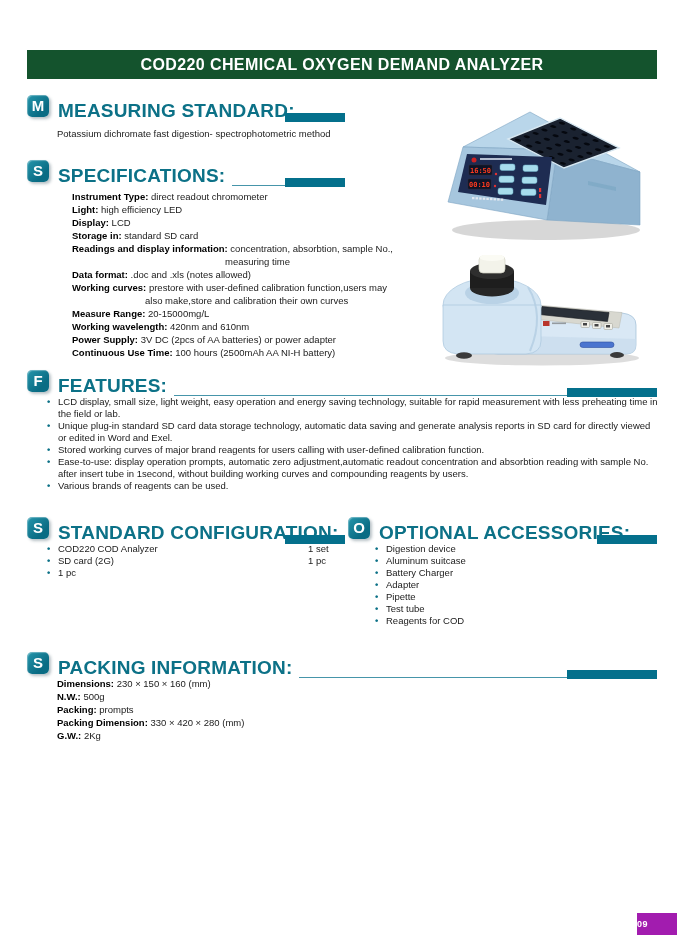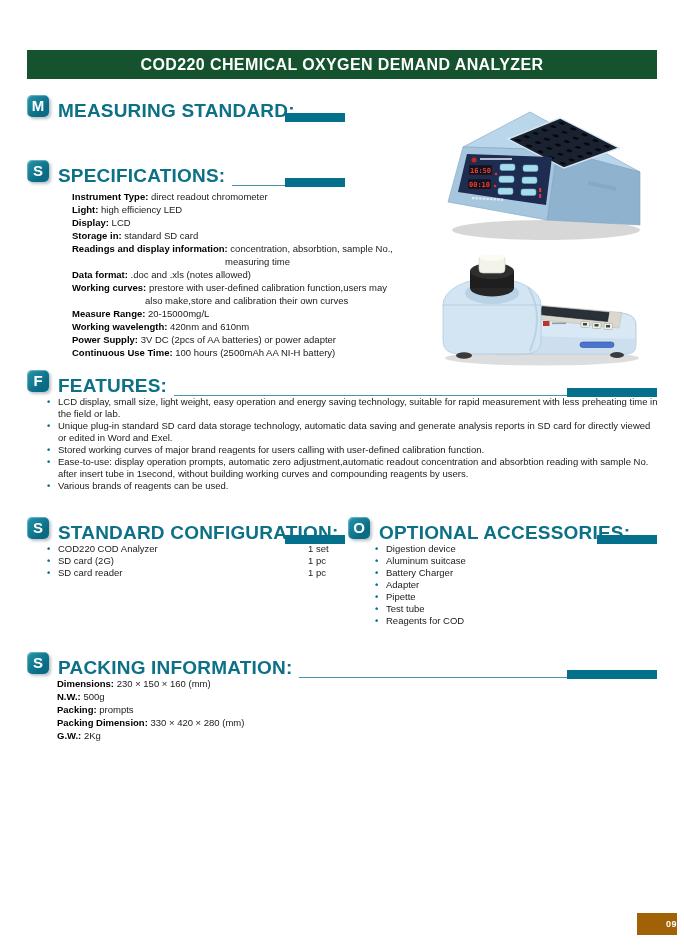--- a/index.html
+++ b/index.html
@@ -50,40 +50,41 @@
   .config-list li{display:flex;}
   .cfg-name{flex:1;}
   .cfg-qty{flex:0 0 38px;text-align:left;}
   .optional-list{left:375px;top:543px;width:250px;}
   
   .img1{position:absolute;left:438px;top:108px;width:222px;height:148px;}
   .img2{position:absolute;left:432px;top:255px;width:226px;height:115px;}
   
   .page-badge{
     position:absolute;left:637px;top:913px;width:40px;height:22px;
-    background:#a16207;color:#fff;font-size:9px;font-weight:bold;
-    display:flex;align-items:center;justify-content:flex-end;letter-spacing:.5px;
+    background:#a21caf;color:#fff;font-size:9px;font-weight:bold;
+    display:flex;align-items:center;justify-content:flex-start;letter-spacing:.5px;
   }
 </style>
 </head>
 <body>
 
 <div class="page">
 
   <div class="header-bar">
     <span>COD220 CHEMICAL OXYGEN DEMAND ANALYZER</span>
   </div>
 
   <div class="sec-head h-measuring">
     <span class="sec-icon">M</span>
     <span class="sec-title">MEASURING STANDARD:</span>
     <span class="sec-rule">
         <span class="sec-bar bar-short"></span>
       </span>
   </div>
+  <div class="body-text measuring-body">Potassium dichromate fast digestion- spectrophotometric method</div>
 
   <div class="sec-head h-specs">
     <span class="sec-icon">S</span>
     <span class="sec-title">SPECIFICATIONS:</span>
     <span class="sec-rule">
         <span class="sec-bar bar-short"></span>
       </span>
   </div>
   <div class="body-text spec-block">
     <div class="spec-line"><span class="b">Instrument Type:</span> <span>direct readout chromometer</span></div>
@@ -126,21 +127,20 @@
   <ul class="blist config-list">
     <li>
         <span class="cfg-name">COD220 COD Analyzer</span>
         <span class="cfg-qty">1 set</span>
       </li>
     <li>
         <span class="cfg-name">SD card (2G)</span>
         <span class="cfg-qty">1 pc</span>
       </li>
     <li>
-        <span class="cfg-name">SD card reader</span>
         <span class="cfg-qty">1 pc</span>
       </li>
   </ul>
 
   <div class="sec-head h-optional">
     <span class="sec-icon">O</span>
     <span class="sec-title">OPTIONAL ACCESSORIES:</span>
     <span class="sec-rule">
         <span class="sec-bar bar-short"></span>
       </span>

